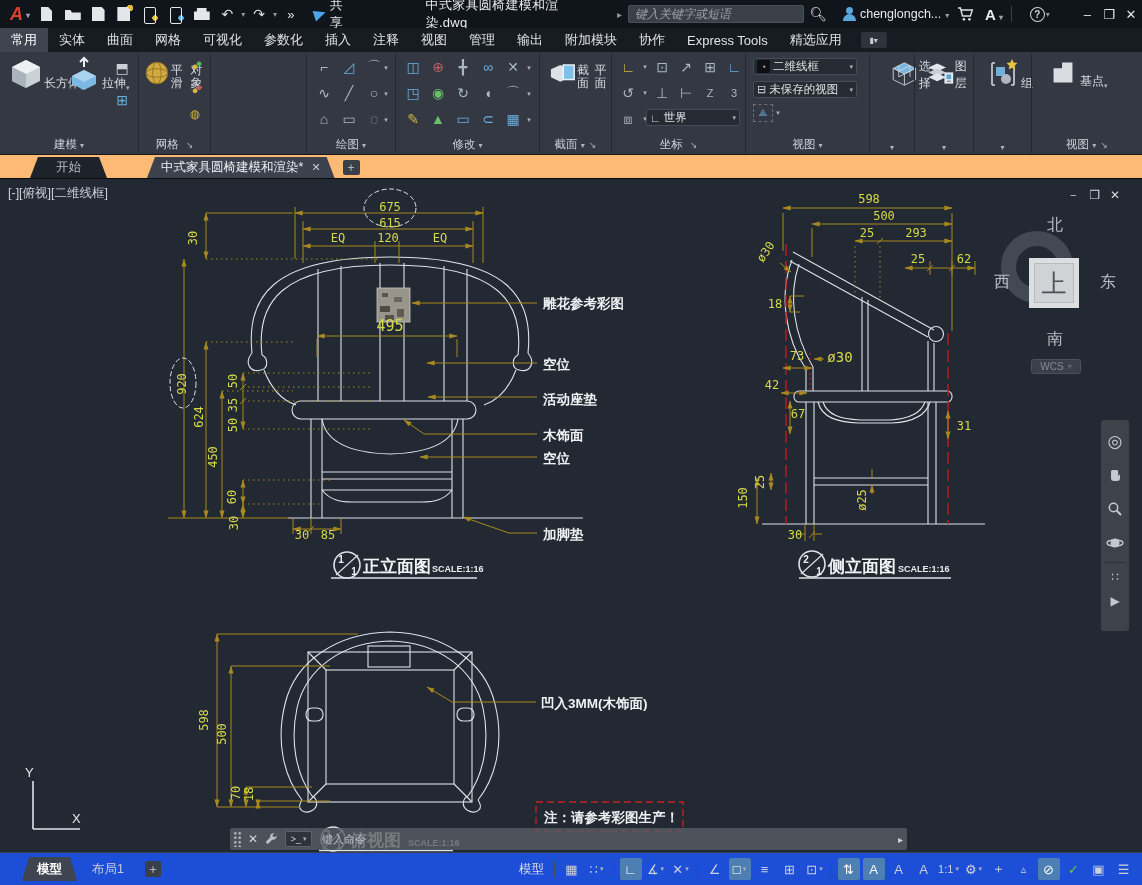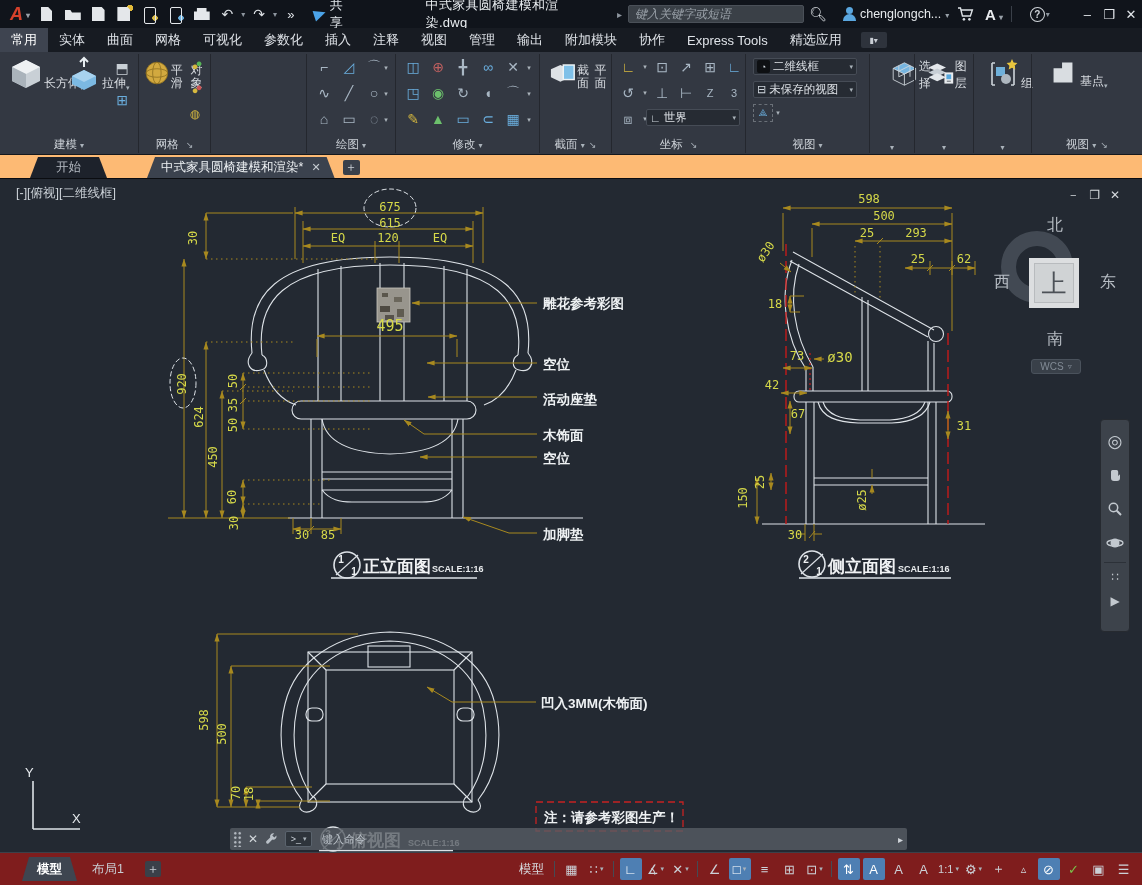--- a/index.html
+++ b/index.html
@@ -77,21 +77,21 @@
   #filetabs{position:absolute;left:0;top:155px;width:1142px;height:23px;background:#fdba74;display:flex;align-items:flex-end}
   .ftab{height:21px;display:flex;align-items:center;padding:0 14px;font-size:12.5px;color:#b6bcc4;
     clip-path:polygon(8px 0,calc(100% - 8px) 0,100% 100%,0 100%)}
   .ftab.start{margin-left:30px;background:#1d222b;padding:0 26px}
   .ftab.active{background:#3b424e;color:#eef1f4}
   .ftab .fx{margin-left:8px;color:#c6ccd2;font-size:11px}
   .fplus{width:17px;height:15px;background:#39404a;border-radius:2px;margin:0 0 3px 8px;display:flex;
     align-items:center;justify-content:center;color:#c9cfd5;font-size:12px}
   
   #canvas{position:absolute;left:0;top:178px;width:1142px;height:674px;background:#232932;border-top:1px solid #0a0c10}
-  #vp-label{position:absolute;left:16px;top:6px;color:#ccd2d8;font-size:12.5px}
+  #vp-label{position:absolute;left:8px;top:6px;color:#ccd2d8;font-size:12.5px}
   #canvas-controls{position:absolute;right:12px;top:8px;color:#d5d9dd;font-size:12px;letter-spacing:10px}
   
   #viewcube{position:absolute;left:995px;top:32px;width:125px;height:172px}
   #vc-ring{position:absolute;left:6px;top:20px;width:72px;height:72px;border:15px solid rgba(98,106,116,.5);border-radius:50%}
   .vc-lab{position:absolute;color:#b7bdc4;font-size:16px;width:24px;text-align:center}
   #vc-face{position:absolute;left:34px;top:47px;width:50px;height:50px;background:#d0d3d5;
     box-shadow:inset 0 0 0 5px #dcdee0,inset 0 0 0 6px #b8bbbe;display:flex;align-items:center;justify-content:center;
     font-size:25px;color:#4c5157}
   #wcs-pill{position:absolute;left:36px;top:148px;width:50px;height:15px;background:#394049;border:1px solid #4a525c;
     border-radius:3px;color:#828b96;font-size:10px;display:flex;align-items:center;justify-content:center}
@@ -106,21 +106,21 @@
     border-radius:2px;display:flex;align-items:center;z-index:5}
   #cmd-handle{width:9px;height:16px;margin-left:3px;background-image:radial-gradient(circle,#b9bfc6 1px,transparent 1.4px);
     background-size:4.5px 4.5px}
   .cmd-x{color:#d3d8dc;font-size:12px;margin:0 6px}
   .cmd-prompt{width:27px;height:16px;background:#2e343b;border:1px solid #5a636d;border-radius:2px;margin-left:6px;
     display:flex;align-items:center;justify-content:center;color:#cfd6dd;font-size:9px}
   .cmd-prompt::after{content:"▾";font-size:7px;margin-left:2px;color:#aab2ba}
   #cmd-text{color:#b9c0c7;font-size:11px;margin-left:10px}
   #cmd-right{margin-left:auto;margin-right:4px;color:#d0d5da;font-size:10px}
   
-  #statusbar{position:absolute;left:0;top:852px;width:1142px;height:33px;background:#7f1d1d;border-top:1px solid #3c414a;
+  #statusbar{position:absolute;left:0;top:852px;width:1142px;height:33px;background:#1d4ed8;border-top:1px solid #3c414a;
     display:flex;align-items:center;color:#c8cdd3;font-size:12.5px}
   .ltab{height:24px;display:flex;align-items:center;padding:0 15px;clip-path:polygon(7px 0,calc(100% - 7px) 0,100% 100%,0 100%)}
   .ltab.active{background:#3e4550;color:#fff;font-weight:bold}
   .lplus{width:16px;height:16px;background:#3a4049;border-radius:2px;margin-left:6px;display:flex;
     align-items:center;justify-content:center;color:#c9cfd5}
   #sb-right{margin-left:auto;display:flex;align-items:center;height:100%;padding-right:6px}
   .sbi{min-width:22px;height:22px;display:flex;align-items:center;justify-content:center;margin:0 1.5px;
     font-size:13px;color:#ccd1d7;border-radius:2px;position:relative}
   .sbi::before{content:attr(data-g)}
   .sbi.on{background:#4e7fb3;color:#fff}

